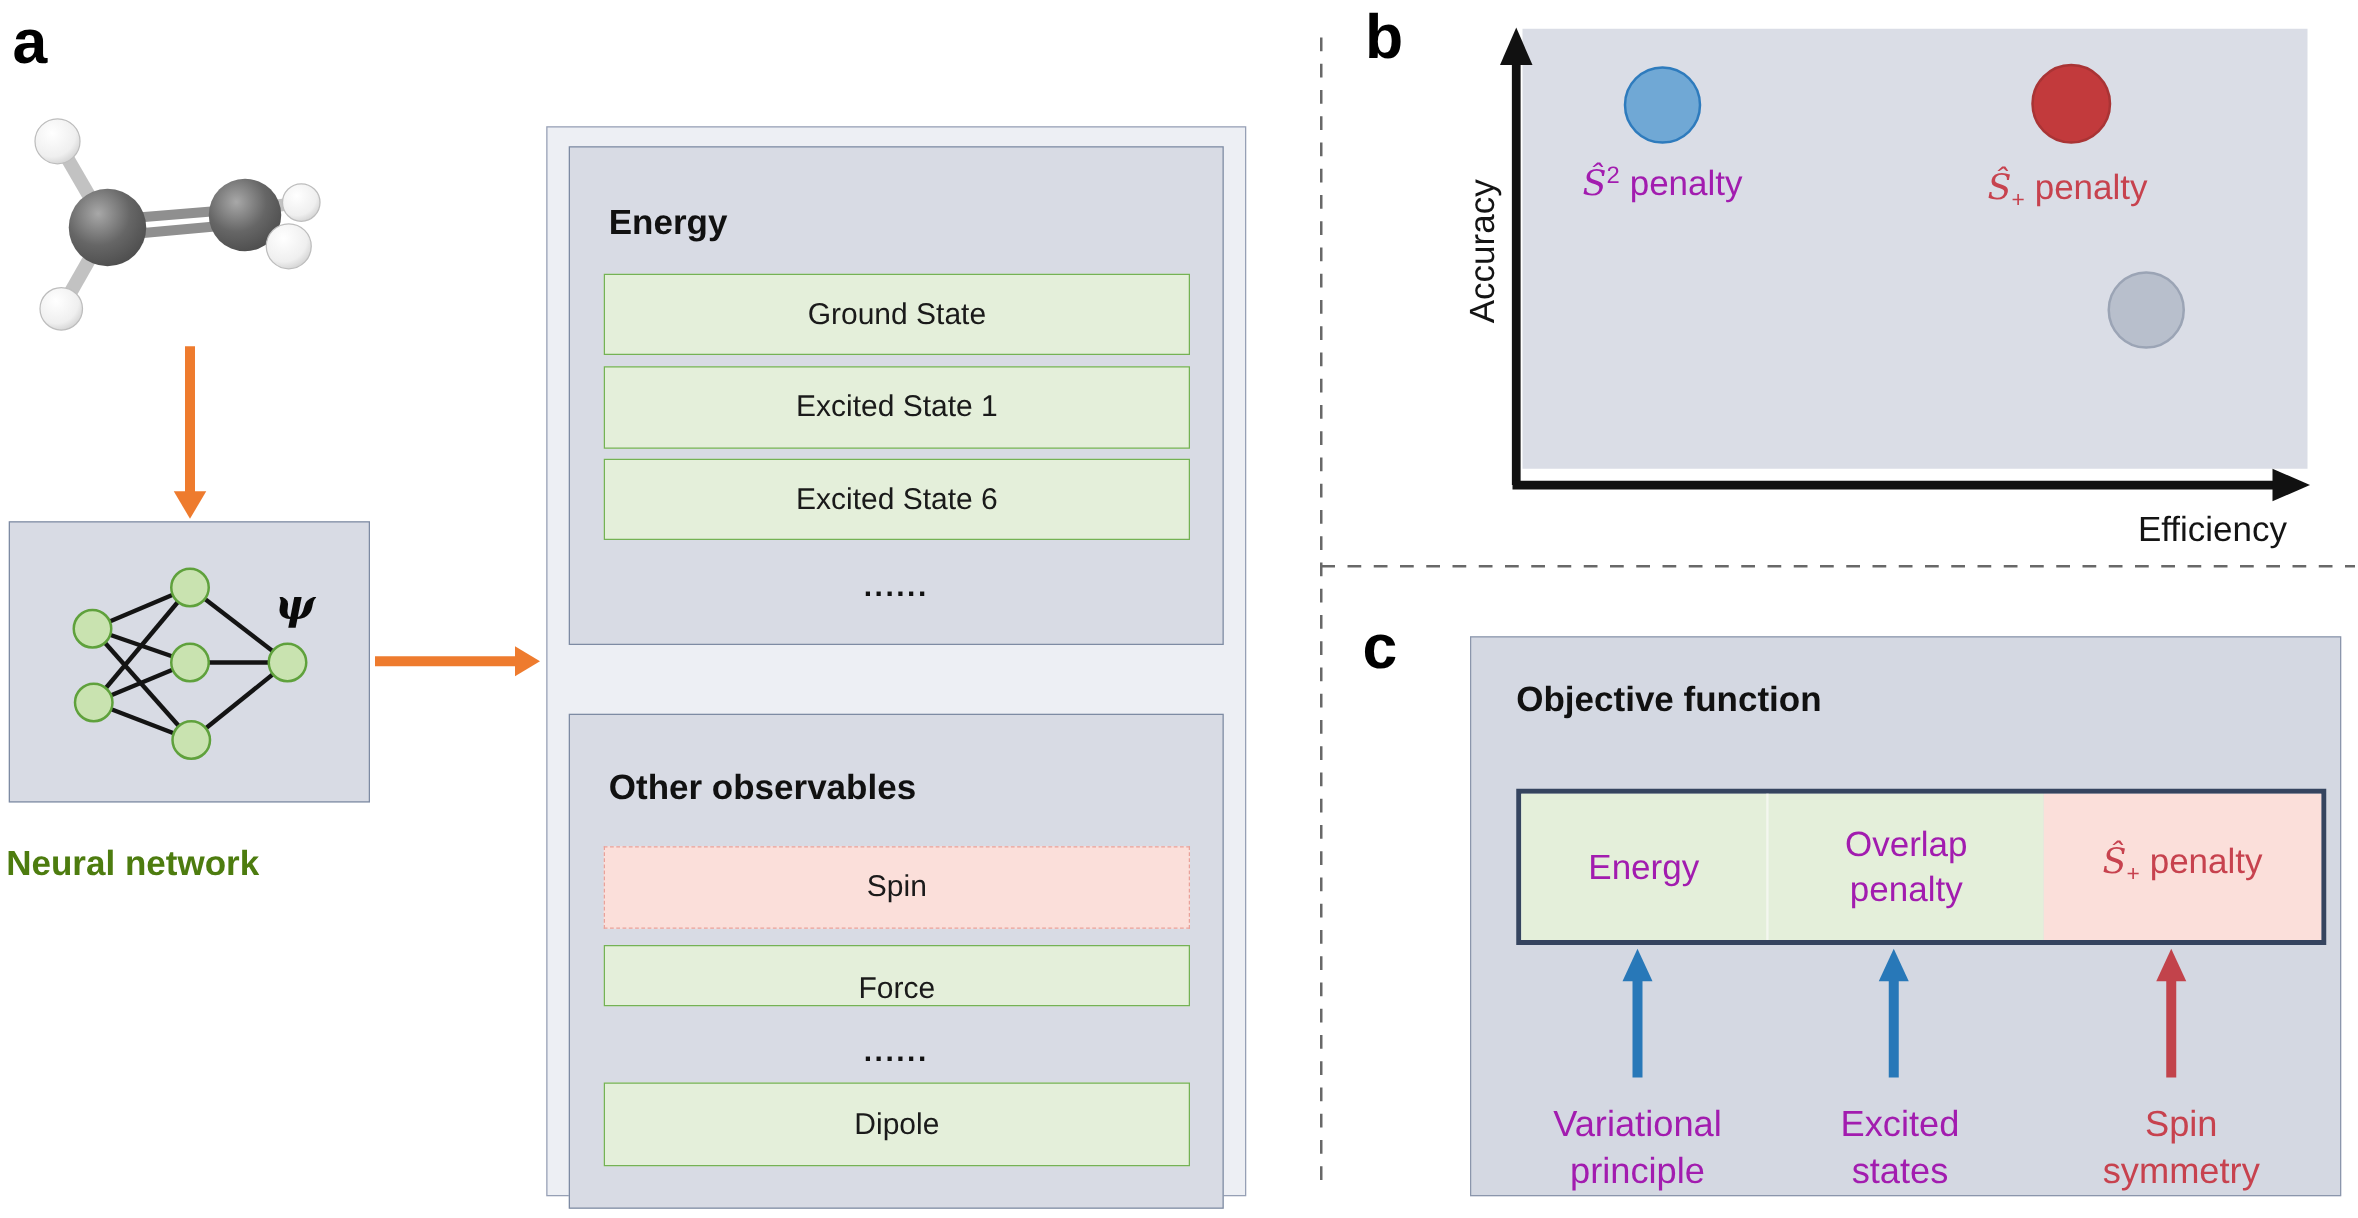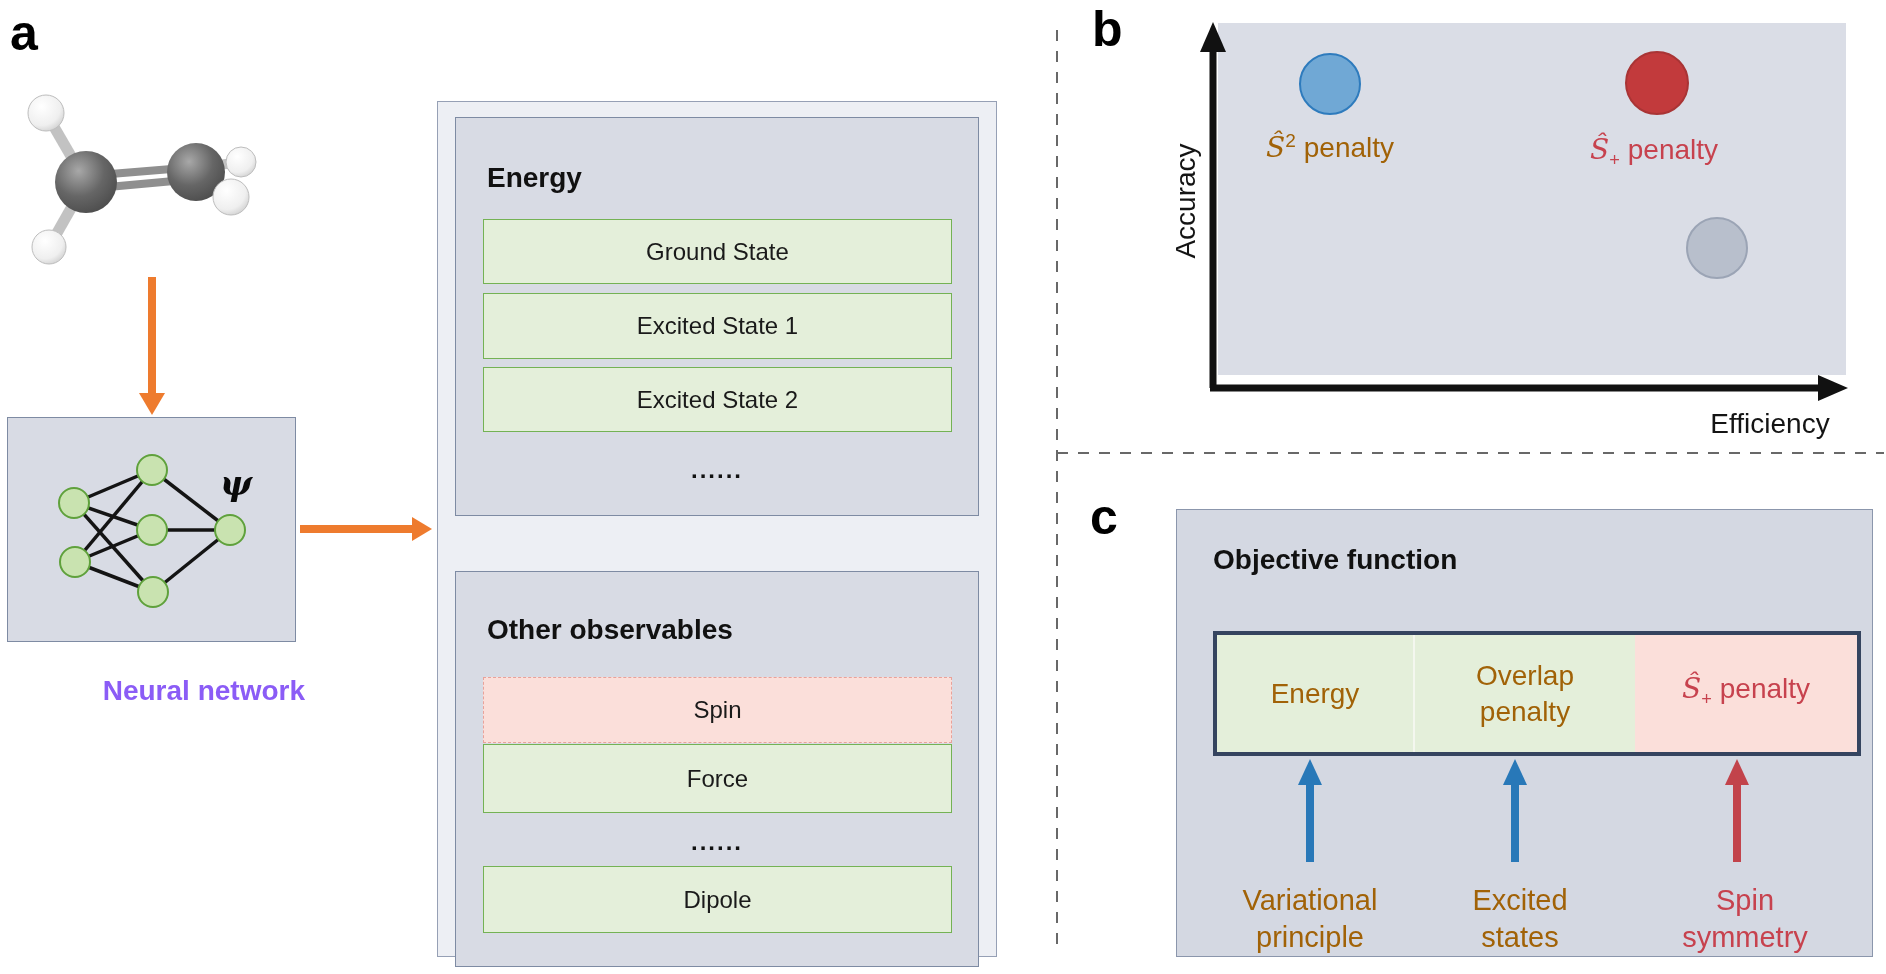--- a/index.html
+++ b/index.html
@@ -13,29 +13,29 @@
   .outer-box{left:437px;top:101px;width:560px;height:856px;background:#edeff4;border:1.5px solid #96a0b5;box-sizing:border-box;}
   .inner-panel{position:absolute;background:#d8dbe4;border:1px solid #7e8ba3;box-sizing:border-box;}
   .inner-panel.energy{left:17px;top:15px;width:524px;height:399px;}
   .inner-panel.observables{left:17px;top:441px;width:524px;height:396px;margin-top:28px;}
   .panel-header{position:absolute;left:31px;font-size:28px;font-weight:bold;color:#111;}
   .row-box{position:absolute;left:27px;width:469px;box-sizing:border-box;text-align:center;font-size:24px;color:#1a1a1a;}
   .row-green{background:#e4efda;border:1px solid #74b254;}
   .row-pink{background:#fbdfda;border:1px dashed #e9a29a;}
   .ellipsis{position:absolute;left:0;width:100%;text-align:center;font-size:24px;font-weight:bold;letter-spacing:2px;color:#111;}
   .nn-box{left:7px;top:417px;width:289px;height:225px;background:#d8dbe4;border:1.5px solid #7e8ba3;box-sizing:border-box;}
-  .nn-caption{left:5px;top:672px;width:300px;text-align:right;font-size:28px;font-weight:bold;line-height:38px;color:#8b5cf6;}
+  .nn-caption{left:5px;top:672px;width:300px;text-align:left;font-size:28px;font-weight:bold;line-height:38px;color:#4d7c0f;}
   
   .plot-area{left:1218px;top:23px;width:628px;height:352px;background:#dadde6;}
   .dot{position:absolute;border-radius:50%;box-sizing:border-box;}
   .dot-blue{left:1299px;top:53px;width:62px;height:62px;background:#70a8d5;border:2px solid #2e7bbd;}
   .dot-red{left:1625px;top:51px;width:64px;height:64px;background:#c23a3c;border:2px solid #a93435;}
   .dot-gray{left:1686px;top:217px;width:62px;height:62px;background:#b8bfcc;border:2px solid #9ba4b5;}
   .b-label{position:absolute;font-size:28px;text-align:center;}
-  .blue-text{color:#a16207;}
+  .blue-text{color:#a21caf;}
   .red-text{color:#c7424e;}
   .mathS{font-family:"DejaVu Serif",serif;font-style:italic;}
   .axis-label{font-size:28px;color:#141414;}
   sup.small{font-size:68%;}
   sub.small{font-size:65%;}
   
   .c-box{left:1176px;top:509px;width:697px;height:448px;background:#d4d8e2;border:1px solid #8b96ac;box-sizing:border-box;}
   .objective-title{position:absolute;left:36px;top:34px;font-size:28px;font-weight:bold;color:#111;}
   .objective-bar{position:absolute;left:36px;top:121px;width:648px;height:125px;border:4px solid #35445f;box-sizing:border-box;display:flex;}
   .cell{display:flex;align-items:center;justify-content:center;font-size:28px;text-align:center;line-height:36px;}
@@ -105,27 +105,27 @@
 
   <div class="abs nn-caption">
     <div>Neural network</div>
   </div>
 
   <div class="abs outer-box">
     <div class="inner-panel energy">
       <div class="panel-header" style="top:44px;">Energy</div>
       <div class="row-box row-green" style="top:101px;height:65px;line-height:63px;">Ground State</div>
       <div class="row-box row-green" style="top:175px;height:66px;line-height:64px;">Excited State 1</div>
-      <div class="row-box row-green" style="top:249px;height:65px;line-height:63px;">Excited State 2</div>
+      <div class="row-box row-green" style="top:249px;height:65px;line-height:63px;">Excited State 6</div>
       <div class="ellipsis" style="top:338px;">......</div>
     </div>
     <div class="inner-panel observables">
       <div class="panel-header" style="top:42px;">Other observables</div>
       <div class="row-box row-pink" style="top:105px;height:66px;line-height:64px;">Spin</div>
-      <div class="row-box row-green" style="top:172px;height:69px;line-height:67px;">Force</div>
+      <div class="row-box row-green" style="top:184px;height:49px;line-height:67px;">Force</div>
       <div class="ellipsis" style="top:256px;">......</div>
       <div class="row-box row-green" style="top:294px;height:67px;line-height:65px;">Dipole</div>
     </div>
   </div>
 
   <div class="abs panel-letter" style="left:1092px;top:4px;">b</div>
   <div class="abs plot-area"></div>
 
   <div class="abs axis-label" style="left:1040px;top:186px;width:290px;height:30px;text-align:center;transform:rotate(-90deg);">Accuracy</div>
   <div class="abs axis-label" style="left:1660px;top:408px;width:220px;text-align:center;">Efficiency</div>

